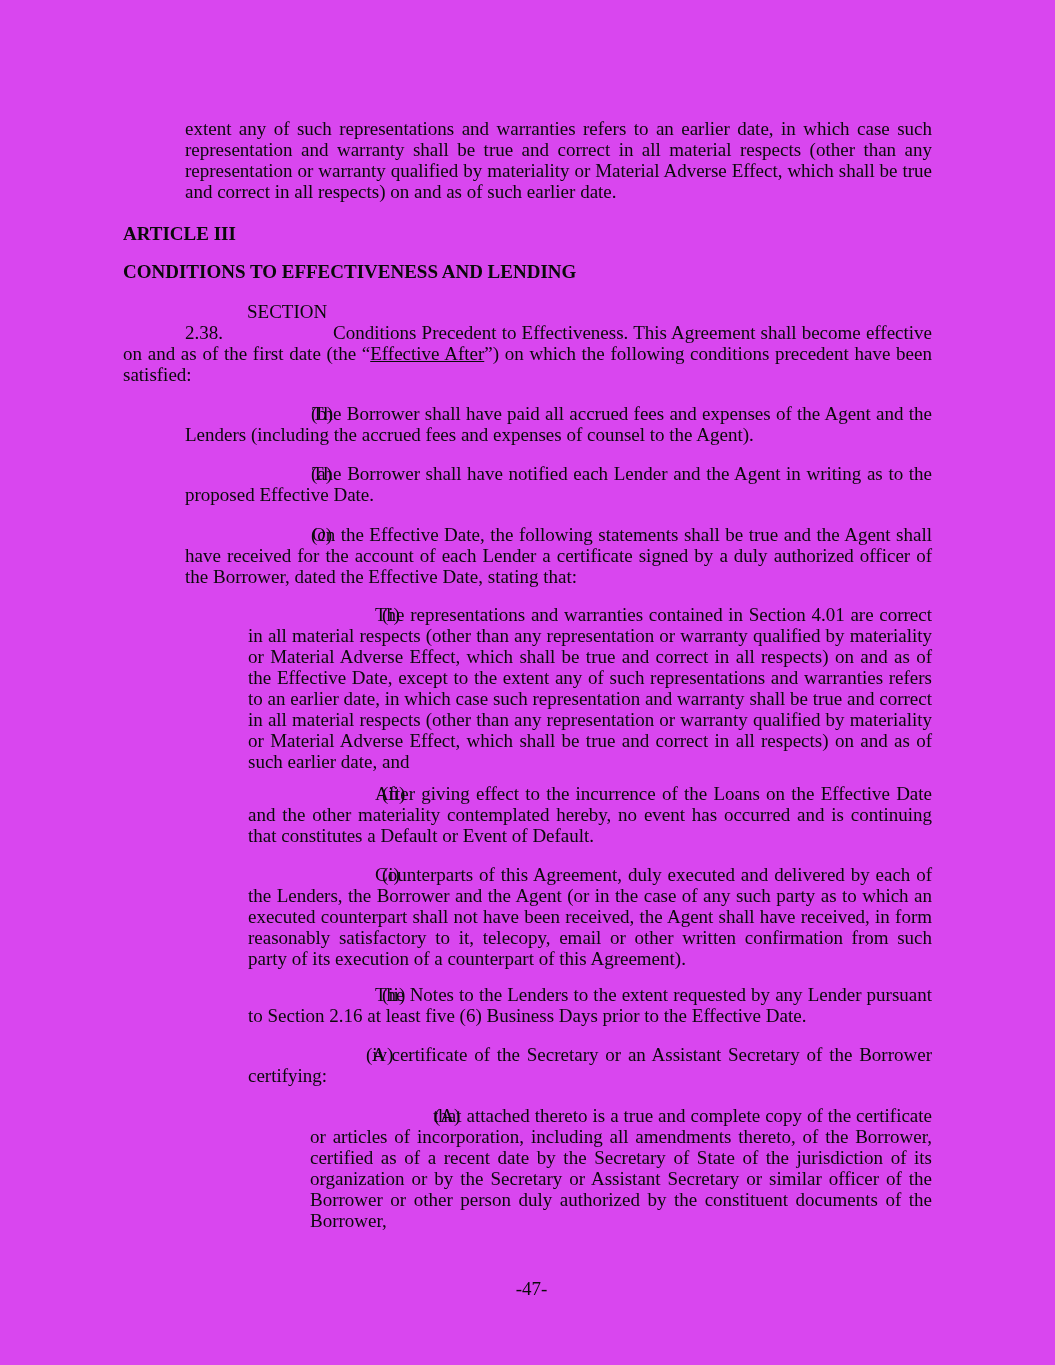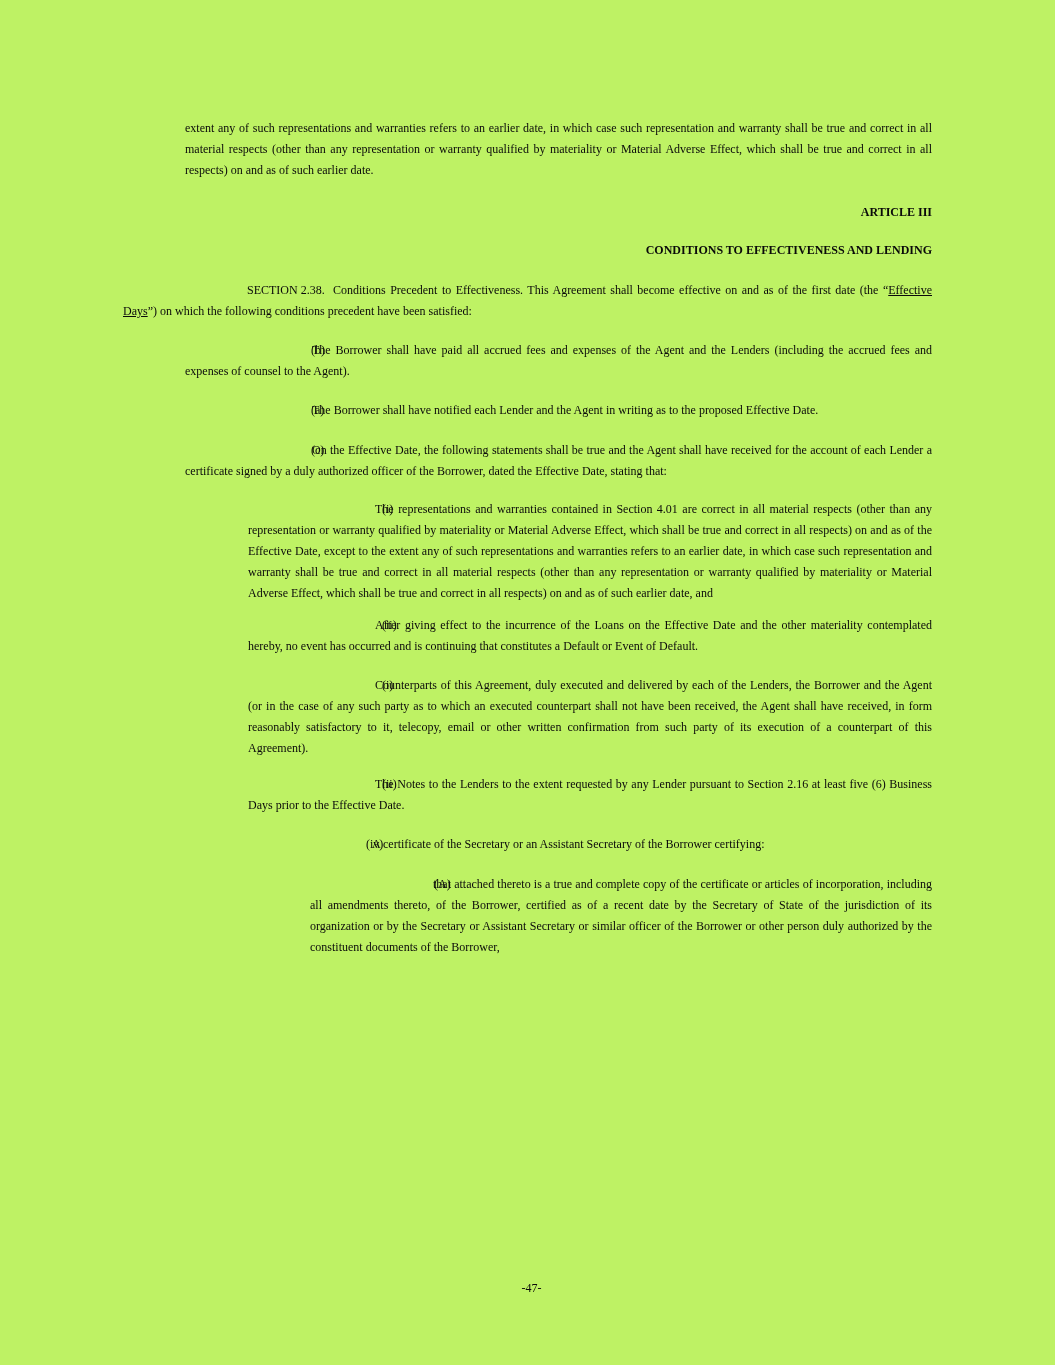--- a/index.html
+++ b/index.html
@@ -4,37 +4,37 @@
 <style>
   html, body {
     margin: 0;
     padding: 0;
     background: #e8e8e8;
   }
   .page {
     width: 1055px;
     height: 1365px;
     margin: 0 auto;
-    background: #bef264;
+    background: #d946ef;
     position: relative;
     font-family: "Liberation Serif", "DejaVu Serif", serif;
-    font-size: 12px;
+    font-size: 19px;
     line-height: 21px;
     color: #0a0a0a;
     overflow: hidden;
   }
   .content {
     padding: 118px 123px 0 123px;
   }
   p {
     margin: 0;
     text-align: justify;
   }
   .heading {
-    text-align: right;
+    text-align: left;
     font-weight: bold;
   }
   .article-heading { margin-bottom: 17px; }
   .article-title   { margin-bottom: 19px; }
 
   .cont {
     margin-left: 62px;
     margin-bottom: 21px;
   }
   .section-para {
@@ -73,21 +73,21 @@
 
 <div class="page">
   <div class="content">
 
     <p class="cont">extent any of such representations and warranties refers to an earlier date, in which case such representation and warranty shall be true and correct in all material respects (other than any representation or warranty qualified by materiality or Material Adverse Effect, which shall be true and correct in all respects) on and as of such earlier date.</p>
 
     <p class="heading article-heading">ARTICLE III</p>
 
     <p class="heading article-title">CONDITIONS TO EFFECTIVENESS AND LENDING</p>
 
-    <p class="section-para"><span class="lbl lbl-sec">SECTION 2.38.</span><span>Conditions Precedent to Effectiveness.  This Agreement shall become effective on and as of the first date (the “</span><span class="uline">Effective Days</span><span>”) on which the following conditions precedent have been satisfied:</span></p>
+    <p class="section-para"><span class="lbl lbl-sec">SECTION 2.38.</span><span>Conditions Precedent to Effectiveness.  This Agreement shall become effective on and as of the first date (the “</span><span class="uline">Effective After</span><span>”) on which the following conditions precedent have been satisfied:</span></p>
 
     <p class="lvl1 mb-b"><span class="lbl lbl-1">(b)</span><span>The Borrower shall have paid all accrued fees and expenses of the Agent and the Lenders (including the accrued fees and expenses of counsel to the Agent).</span></p>
 
     <p class="lvl1"><span class="lbl lbl-1">(a)</span><span>The Borrower shall have notified each Lender and the Agent in writing as to the proposed Effective Date.</span></p>
 
     <p class="lvl1 mb-c"><span class="lbl lbl-1">(c)</span><span>On the Effective Date, the following statements shall be true and the Agent shall have received for the account of each Lender a certificate signed by a duly authorized officer of the Borrower, dated the Effective Date, stating that:</span></p>
 
     <p class="lvl2 mb-c-after-ci"><span class="lbl lbl-2">(i)</span><span>The representations and warranties contained in Section 4.01 are correct in all material respects (other than any representation or warranty qualified by materiality or Material Adverse Effect, which shall be true and correct in all respects) on and as of the Effective Date, except to the extent any of such representations and warranties refers to an earlier date, in which case such representation and warranty shall be true and correct in all material respects (other than any representation or warranty qualified by materiality or Material Adverse Effect, which shall be true and correct in all respects) on and as of such earlier date, and</span></p>
 
     <p class="lvl2"><span class="lbl lbl-2">(ii)</span><span>After giving effect to the incurrence of the Loans on the Effective Date and the other materiality contemplated hereby, no event has occurred and is continuing that constitutes a Default or Event of Default.</span></p>

